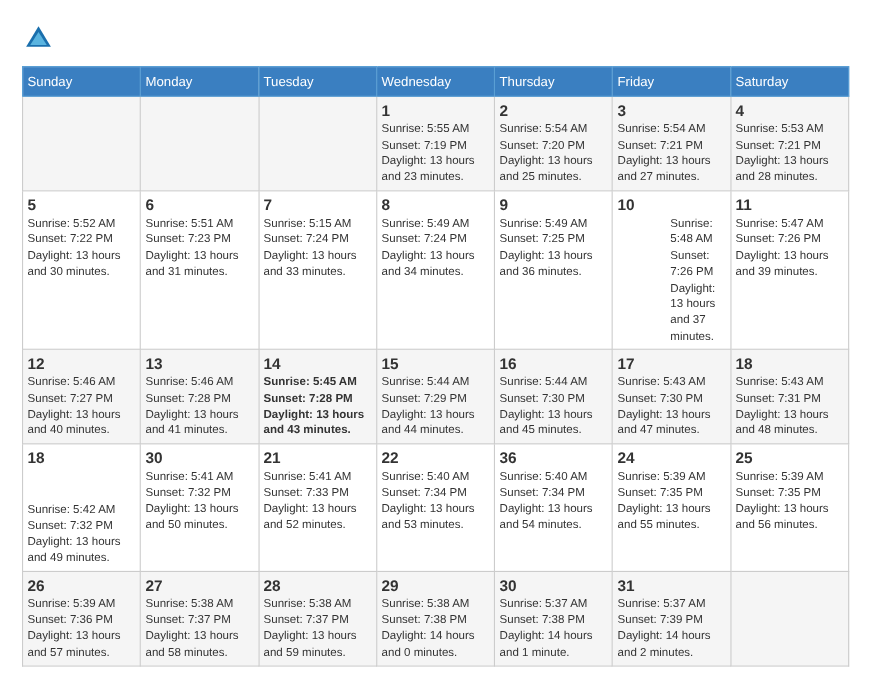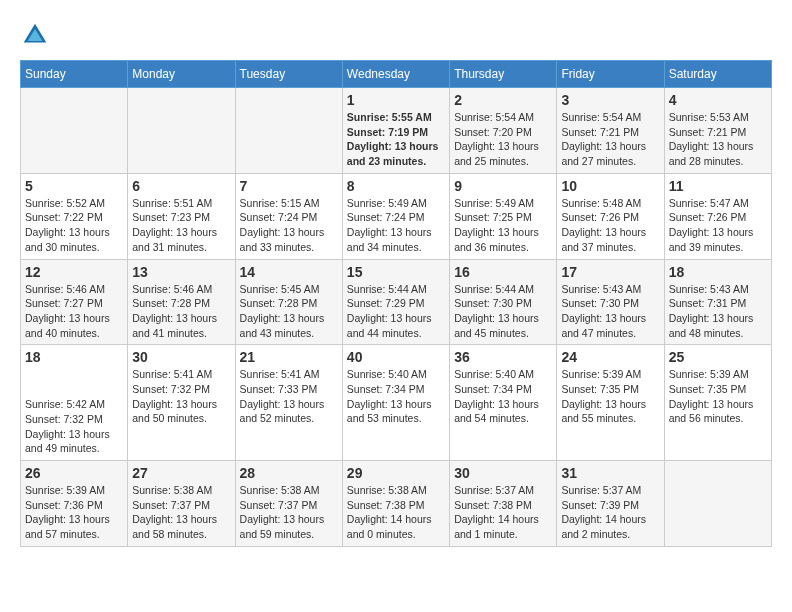--- a/index.html
+++ b/index.html
@@ -125,21 +125,21 @@
         <th>Saturday</th>
       </tr>
   </thead>
   <tbody id="calendar-body">
   <tr>
         <td class="empty-cell"></td>
         <td class="empty-cell"></td>
         <td class="empty-cell"></td>
         <td>
           <span class="day-num">1</span>
-          <div class="day-info" style="white-space: pre-line; font-weight: bold;">Sunrise: 5:55 AM
+          <div class="day-info" style="white-space: pre-line;">Sunrise: 5:55 AM
 Sunset: 7:19 PM
 Daylight: 13 hours
 and 23 minutes.</div>
         </td>
         <td>
           <span class="day-num">2</span>
           <div class="day-info" style="white-space: pre-line;">Sunrise: 5:54 AM
 Sunset: 7:20 PM
 Daylight: 13 hours
 and 25 minutes.</div>
@@ -190,21 +190,21 @@
         </td>
         <td>
           <span class="day-num">9</span>
           <div class="day-info" style="white-space: pre-line;">Sunrise: 5:49 AM
 Sunset: 7:25 PM
 Daylight: 13 hours
 and 36 minutes.</div>
         </td>
         <td>
           <span class="day-num">10</span>
-          <div class="day-info" style="white-space: pre-line;">Sunrise: 5:48 AM
+          <div class="day-info" style="white-space: pre-line; margin-left: 48px;">Sunrise: 5:48 AM
 Sunset: 7:26 PM
 Daylight: 13 hours
 and 37 minutes.</div>
         </td>
         <td>
           <span class="day-num">11</span>
           <div class="day-info" style="white-space: pre-line;">Sunrise: 5:47 AM
 Sunset: 7:26 PM
 Daylight: 13 hours
 and 39 minutes.</div>
@@ -220,21 +220,21 @@
         </td>
         <td>
           <span class="day-num">13</span>
           <div class="day-info" style="white-space: pre-line;">Sunrise: 5:46 AM
 Sunset: 7:28 PM
 Daylight: 13 hours
 and 41 minutes.</div>
         </td>
         <td>
           <span class="day-num">14</span>
-          <div class="day-info" style="white-space: pre-line;">Sunrise: 5:45 AM
+          <div class="day-info" style="white-space: pre-line; font-weight: bold;">Sunrise: 5:45 AM
 Sunset: 7:28 PM
 Daylight: 13 hours
 and 43 minutes.</div>
         </td>
         <td>
           <span class="day-num">15</span>
           <div class="day-info" style="white-space: pre-line;">Sunrise: 5:44 AM
 Sunset: 7:29 PM
 Daylight: 13 hours
 and 44 minutes.</div>
@@ -277,21 +277,21 @@
 and 50 minutes.</div>
         </td>
         <td>
           <span class="day-num">21</span>
           <div class="day-info" style="white-space: pre-line;">Sunrise: 5:41 AM
 Sunset: 7:33 PM
 Daylight: 13 hours
 and 52 minutes.</div>
         </td>
         <td>
-          <span class="day-num">40</span>
+          <span class="day-num">22</span>
           <div class="day-info" style="white-space: pre-line;">Sunrise: 5:40 AM
 Sunset: 7:34 PM
 Daylight: 13 hours
 and 53 minutes.</div>
         </td>
         <td>
           <span class="day-num">36</span>
           <div class="day-info" style="white-space: pre-line;">Sunrise: 5:40 AM
 Sunset: 7:34 PM
 Daylight: 13 hours

